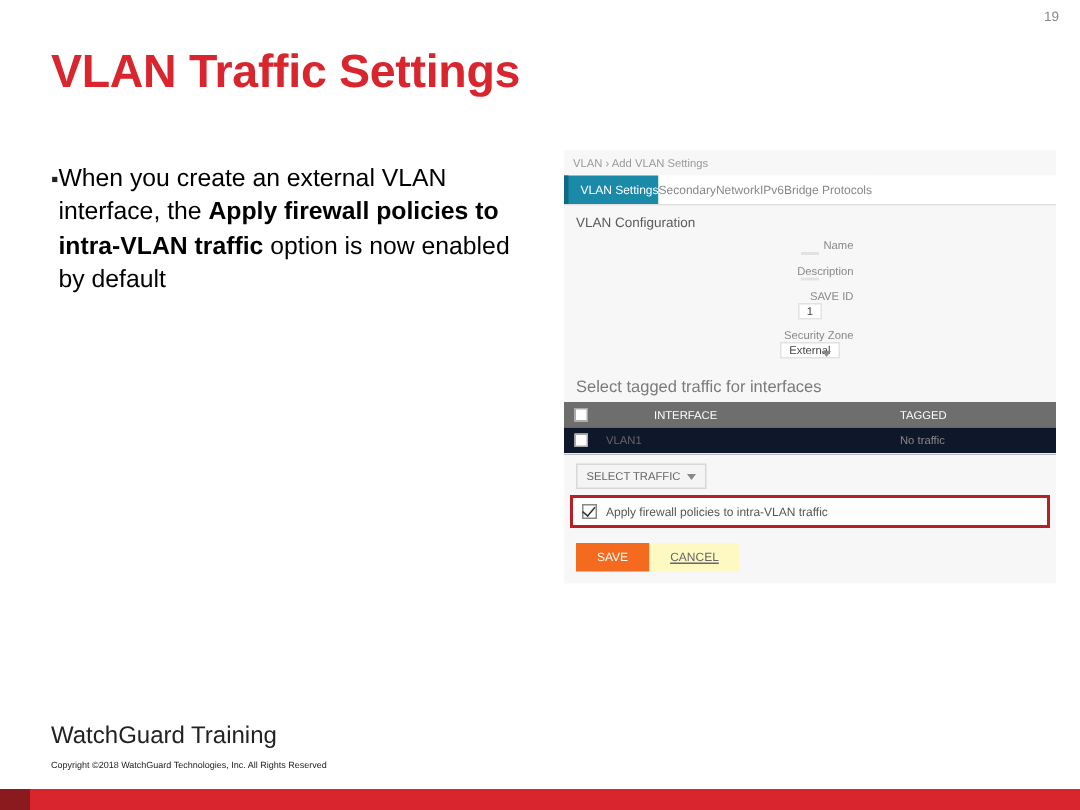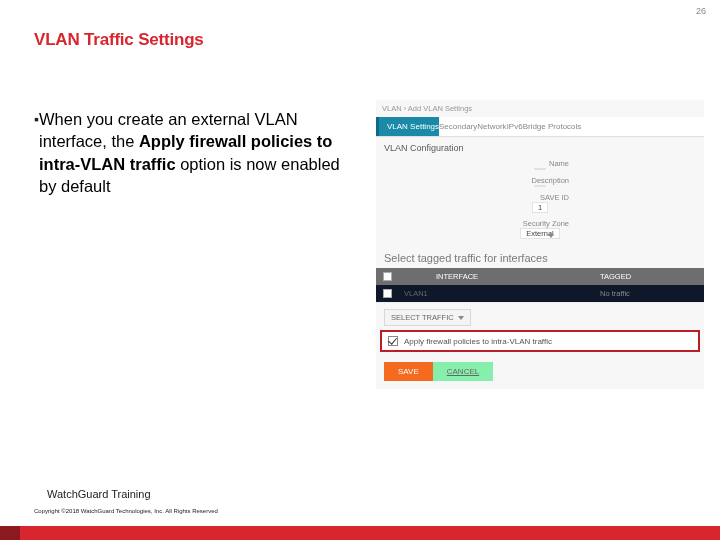--- a/index.html
+++ b/index.html
@@ -1,18 +1,18 @@
 <!DOCTYPE html>
 <html><head>
 <meta charset="utf-8">
 <style>
   * { box-sizing: border-box; margin: 0; padding: 0; }
   html, body { width: 720px; height: 540px; font-family: Arial, Helvetica, sans-serif; background: #fff; position: relative; overflow: hidden; }
   .page-number { position: absolute; top: 6px; right: 14px; font-size: 9px; color: #888; }
-  .title { position: absolute; top: 30px; left: 34px; font-size: 17px; font-weight: 700; color: #d8252e; letter-spacing: -0.2px; }
+  .title { position: absolute; top: 30px; left: 34px; font-size: 31px; font-weight: 700; color: #d8252e; letter-spacing: -0.2px; }
   .bullet-block { position: absolute; top: 108px; left: 34px; width: 320px; display: flex; }
   .bullet-marker { width: 12px; font-size: 14px; color: #222; line-height: 1.35; padding-top: 2px; }
   .bullet-text { font-size: 16.5px; color: #000; line-height: 1.35; }
   .bullet-text .bold { font-weight: 700; }
   .screenshot { position: absolute; top: 100px; left: 376px; width: 328px; background: #f7f7f7; font-size: 8px; color: #555; }
   .crumbs { padding: 4px 6px; font-size: 7.5px; color: #999; }
   .tabs { display: flex; background: #fff; border-bottom: 1px solid #e0e0e0; }
   .tab { padding: 5px 0; font-size: 8px; color: #888; background: #fff; }
   .tab.active { background: #1a8aa8; color: #fff; border-left: 3px solid #0e6a84; padding-left: 8px; }
   .section-title { padding: 6px 8px 3px 8px; font-size: 9px; color: #5a5a5a; }
@@ -32,31 +32,31 @@
   .iface-row .c2 { width: 110px; padding: 4px 6px; font-size: 7.5px; color: #888; }
   .select-traffic { margin: 6px 8px 4px 8px; display: inline-flex; align-items: center; border: 1px solid #d8d8d8; background: #f4f4f4; padding: 3px 6px; font-size: 7.5px; color: #666; }
   .select-traffic .arrow { margin-left: 4px; width: 0; height: 0; border-left: 3px solid transparent; border-right: 3px solid transparent; border-top: 4px solid #888; }
   .highlight-row { margin: 0 4px 6px 4px; border: 2px solid #b82024; padding: 4px 6px; background: #fff; display: flex; align-items: center; }
   .highlight-row .chk { width: 10px; height: 10px; border: 1px solid #888; margin-right: 6px; position: relative; }
   .highlight-row .chk.checked::after { content: ""; position: absolute; left: 1px; top: -1px; width: 4px; height: 7px; border-right: 1.5px solid #333; border-bottom: 1.5px solid #333; transform: rotate(40deg); }
   .highlight-row .txt { font-size: 8px; color: #555; }
   .btns { display: flex; padding: 4px 8px 8px 8px; gap: 0; }
   .btn { padding: 5px 14px; font-size: 8px; }
   .btn.save { background: #f46a1f; color: #fff; }
-  .btn.cancel { background: #86efac; color: #666; text-decoration: underline; }
+  .btn.cancel { background: #fef9c3; color: #666; text-decoration: underline; }
   .mini-cb { width: 9px; height: 9px; border: 1px solid #aaa; background: #fff; }
-  .footer-text { position: absolute; left: 34px; bottom: 40px; font-size: 11px; color: #222; margin-left: 13px; }
+  .footer-text { position: absolute; left: 34px; bottom: 40px; font-size: 16px; color: #222; }
   .copyright { position: absolute; left: 34px; bottom: 26px; font-size: 6px; color: #222; transform-origin: left top; }
   .bottom-bar { position: absolute; left: 0; bottom: 0; width: 100%; height: 14px; background: #d8252e; }
   .bottom-bar-dark { position: absolute; left: 0; bottom: 0; width: 20px; height: 14px; background: #8a1a1e; }
 </style>
 </head>
 <body>
 
-<div class="page-number">26</div>
+<div class="page-number">19</div>
 
 <div class="title">VLAN Traffic Settings</div>
 
 <div class="bullet-block">
   <div class="bullet-marker">▪</div>
   <div class="bullet-text">
     <span>When you create an external VLAN interface, the </span><span class="bold">Apply firewall policies to intra-VLAN traffic</span><span> option is now enabled by default</span>
   </div>
 </div>
 

